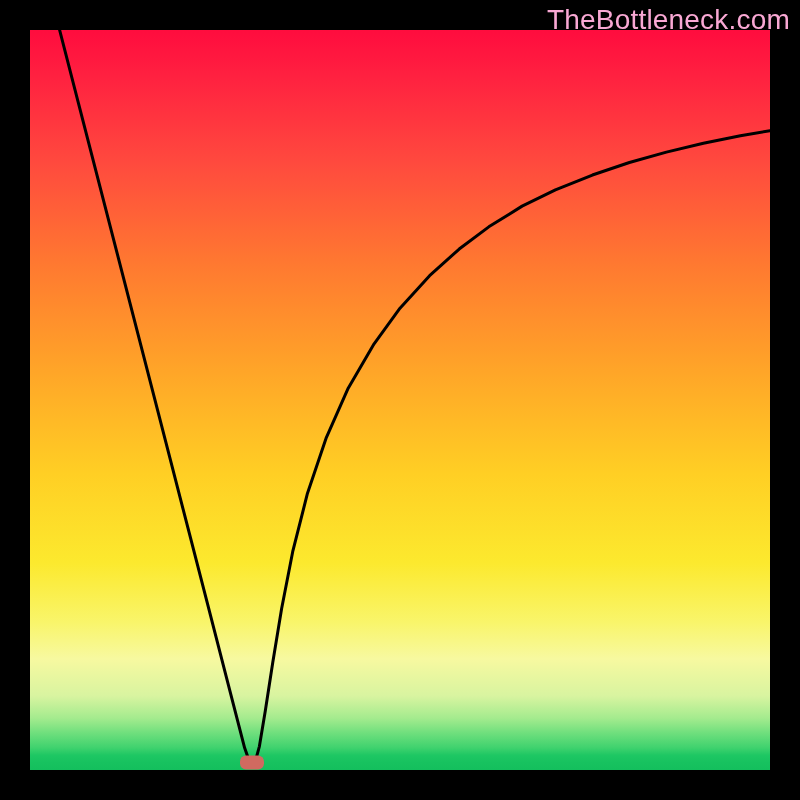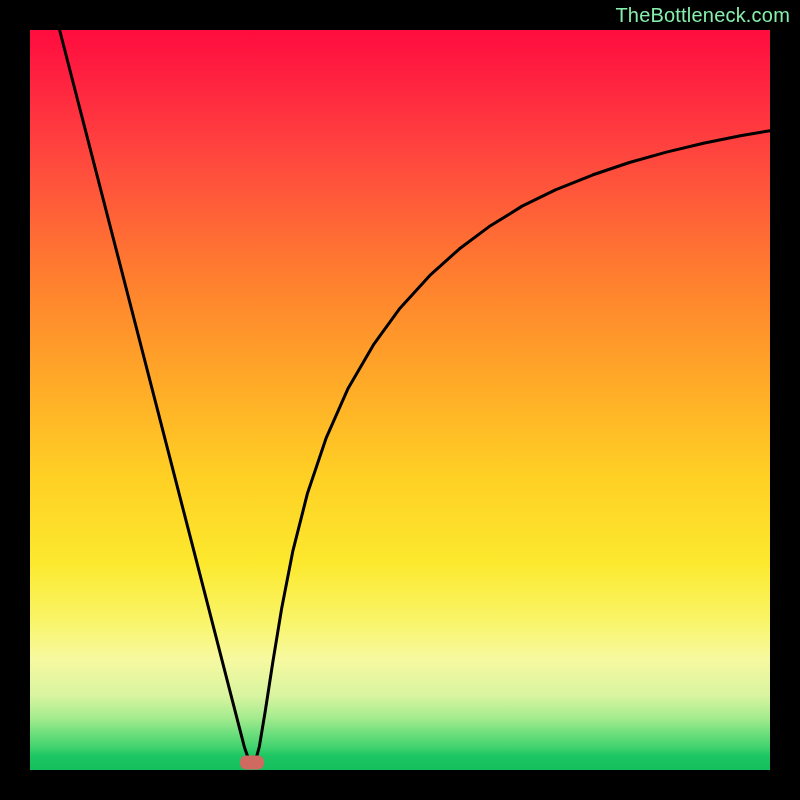--- a/index.html
+++ b/index.html
@@ -14,22 +14,22 @@
   .outer {
     position: relative;
     width: 800px;
     height: 800px;
     background: #000000;
   }
   .watermark {
     position: absolute;
     top: 4px;
     right: 10px;
-    color: #86efac;
-    font-size: 20px;
+    color: #f9a8d4;
+    font-size: 28px;
     font-weight: 400;
     letter-spacing: 0.2px;
     z-index: 10;
   }
   .plot {
     position: absolute;
     left: 30px;
     top: 30px;
     width: 740px;
     height: 740px;

